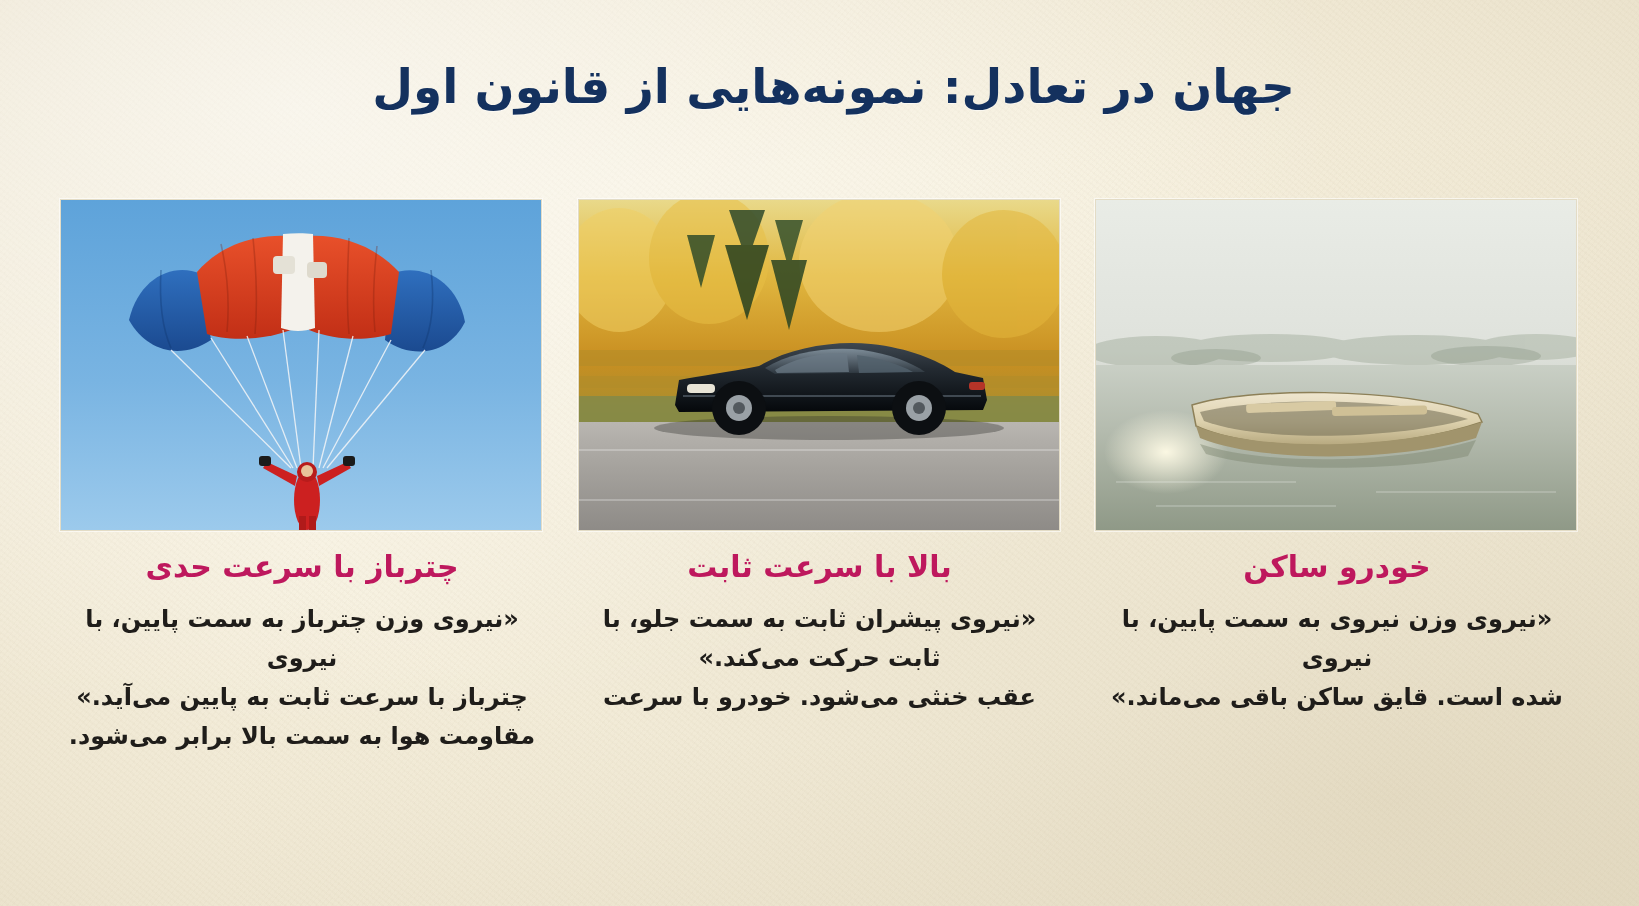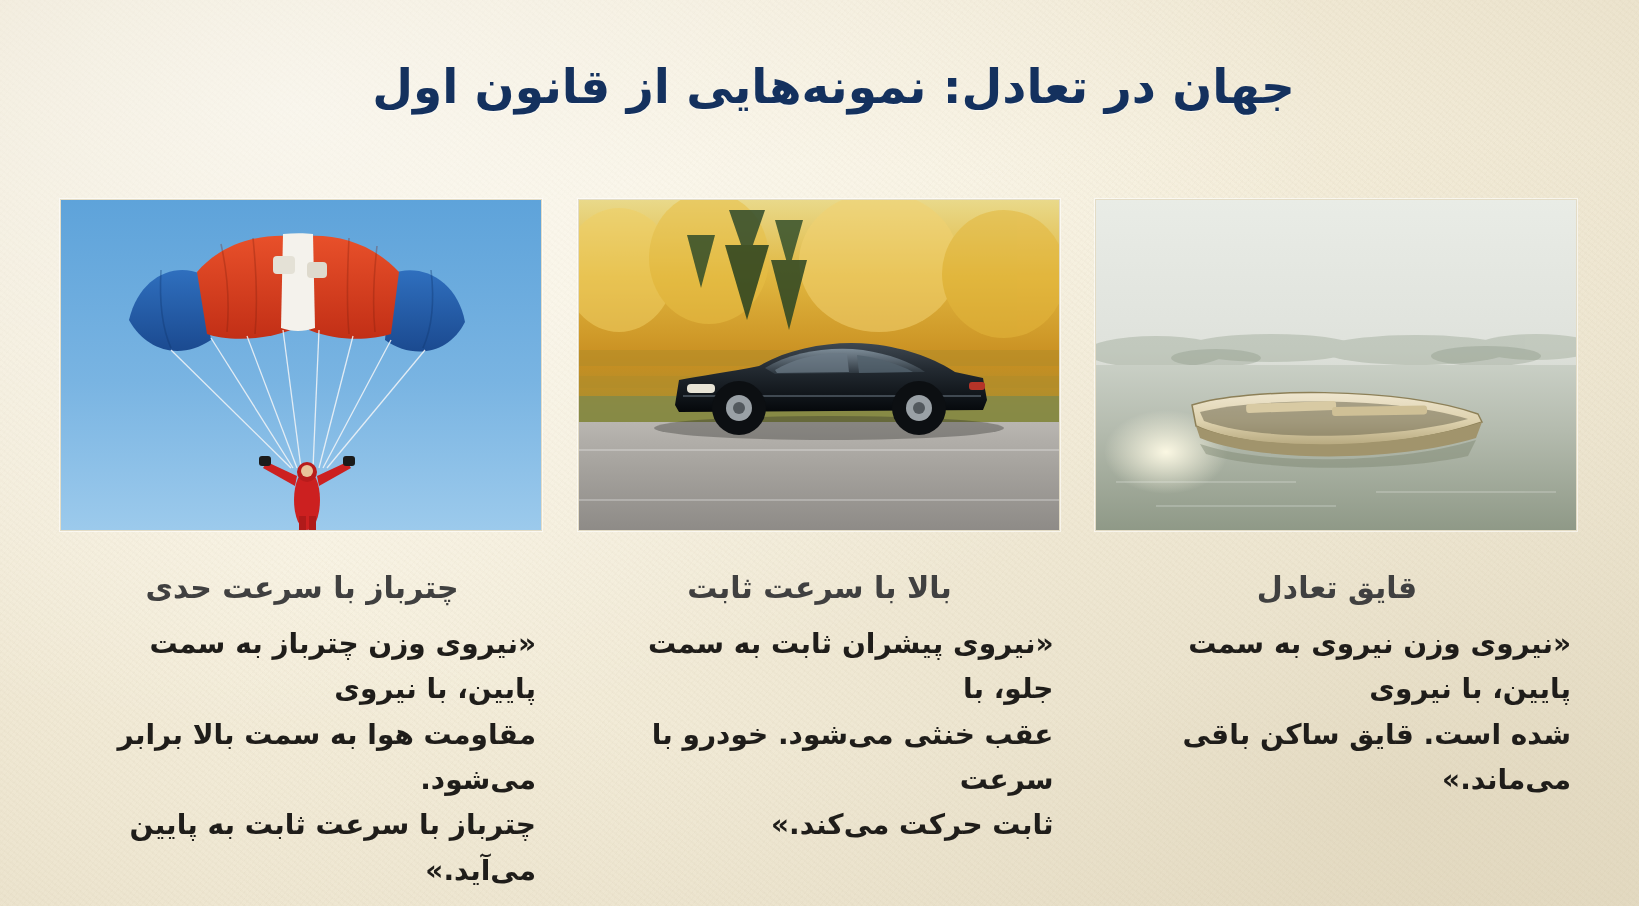--- a/index.html
+++ b/index.html
@@ -43,30 +43,30 @@
   .photo{
     width:480px;height:330px;
     border:1px solid #e3dcc6;
     box-shadow:0 0 0 1px rgba(255,255,255,.6);
     overflow:hidden;position:relative;
     background:#cfd4cc;
   }
   .photo svg{display:block;width:100%;height:100%;}
 
   .card-title{
-    margin-top:37px;
+    margin-top:16px;
     text-align:center;
     font-size:30px;font-weight:bold;
-    color:#404040;
+    color:#be185d;
     line-height:1.3;
   }
   .card-body{
     margin-top:14px;
-    text-align:right;
-    font-size:28px;
+    text-align:center;
+    font-size:24px;
     line-height:1.62;
     color:#1f1d1a;
     font-weight:600;
     padding:0 6px;
   }
   .card-body span{display:block;}
 </style>
 </head>
 <body>
 
@@ -124,21 +124,21 @@
             <path d="M100 226 C160 252 300 250 386 222 L380 238 C300 262 165 263 104 238 Z" fill="#a1946c"></path>
           </g>
           <path d="M104 244 C170 266 300 264 380 240 L372 256 C300 272 170 272 110 254 Z" fill="#7d856f" opacity=".45"></path>
           <g opacity=".25" stroke="#ffffff" stroke-width="1.4" fill="none">
             <path d="M20 282 H200"></path>
               <path d="M280 292 H460"></path>
               <path d="M60 306 H240"></path>
           </g>
         </svg>
       </div>
-      <div class="card-title">قایق تعادل</div>
+      <div class="card-title">خودرو ساکن</div>
       <div class="card-body">
         <span>«نیروی وزن نیروی به سمت پایین، با نیروی</span>
         <span>شده است. قایق ساکن باقی می‌ماند.»</span>
       </div>
     </div>
 
     <div class="card">
       <div class="photo">
         <svg viewBox="0 0 480 330" preserveAspectRatio="none">
           <defs>
@@ -202,22 +202,22 @@
             <circle cx="160" cy="208" r="6" fill="#53595e"></circle>
             <circle cx="340" cy="208" r="27" fill="#0c0f12"></circle>
             <circle cx="340" cy="208" r="13" fill="#9aa1a6"></circle>
             <circle cx="340" cy="208" r="6" fill="#53595e"></circle>
           </g>
         </svg>
       </div>
       <div class="card-title">بالا با سرعت ثابت</div>
       <div class="card-body">
         <span>«نیروی پیشران ثابت به سمت جلو، با</span>
+        <span>ثابت حرکت می‌کند.»</span>
         <span>عقب خنثی می‌شود. خودرو با سرعت</span>
-        <span>ثابت حرکت می‌کند.»</span>
       </div>
     </div>
 
     <div class="card">
       <div class="photo">
         <svg viewBox="0 0 480 330" preserveAspectRatio="none">
           <defs>
             <linearGradient id="skyB" x1="0" y1="0" x2="0" y2="1">
               <stop offset="0%" stop-color="#5ea3da"></stop>
               <stop offset="55%" stop-color="#79b4e2"></stop>
@@ -271,19 +271,19 @@
             <rect x="198" y="256" width="12" height="10" rx="3" fill="#1b1b1b"></rect>
             <rect x="282" y="256" width="12" height="10" rx="3" fill="#1b1b1b"></rect>
             <rect x="238" y="316" width="7" height="14" fill="#b01a1a"></rect>
             <rect x="248" y="316" width="7" height="14" fill="#b01a1a"></rect>
           </g>
         </svg>
       </div>
       <div class="card-title">چترباز با سرعت حدی</div>
       <div class="card-body">
         <span>«نیروی وزن چترباز به سمت پایین، با نیروی</span>
+        <span>چترباز با سرعت ثابت به پایین می‌آید.»</span>
         <span>مقاومت هوا به سمت بالا برابر می‌شود.</span>
-        <span>چترباز با سرعت ثابت به پایین می‌آید.»</span>
       </div>
     </div>
 
   </div>
 </div>
 
 </body></html>

